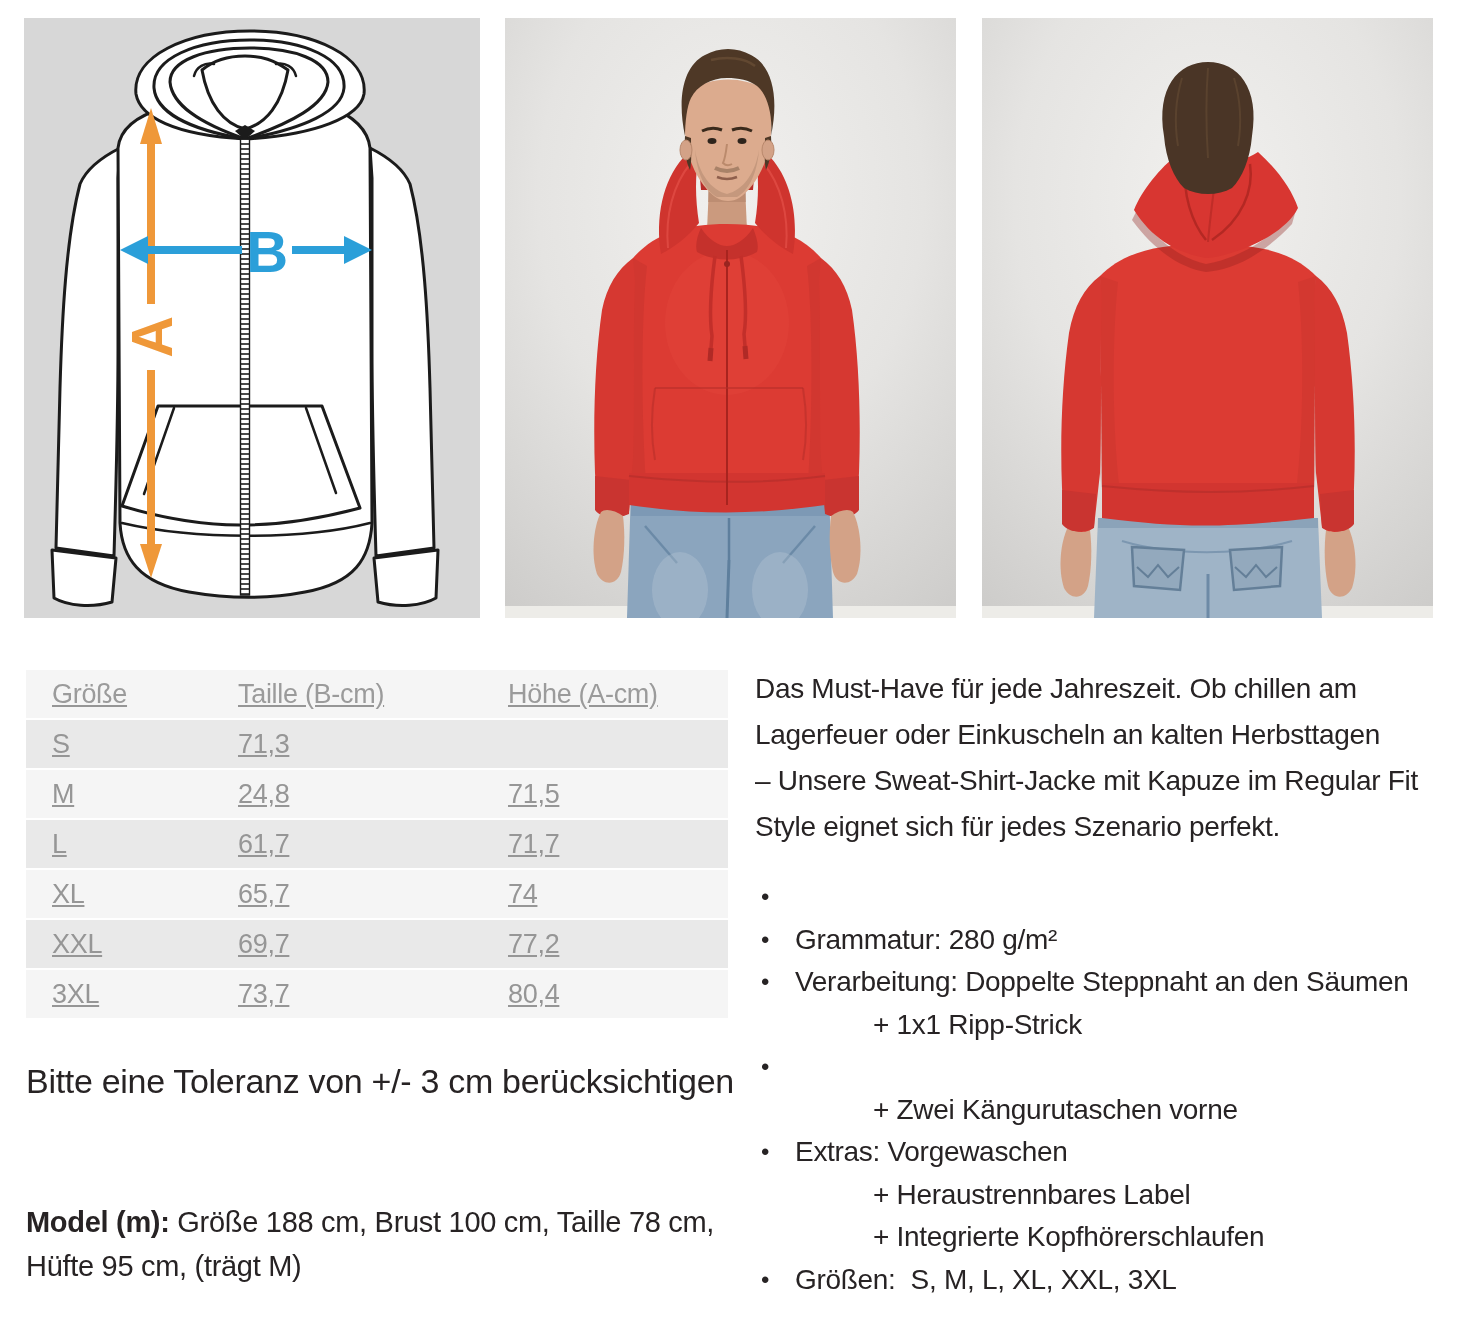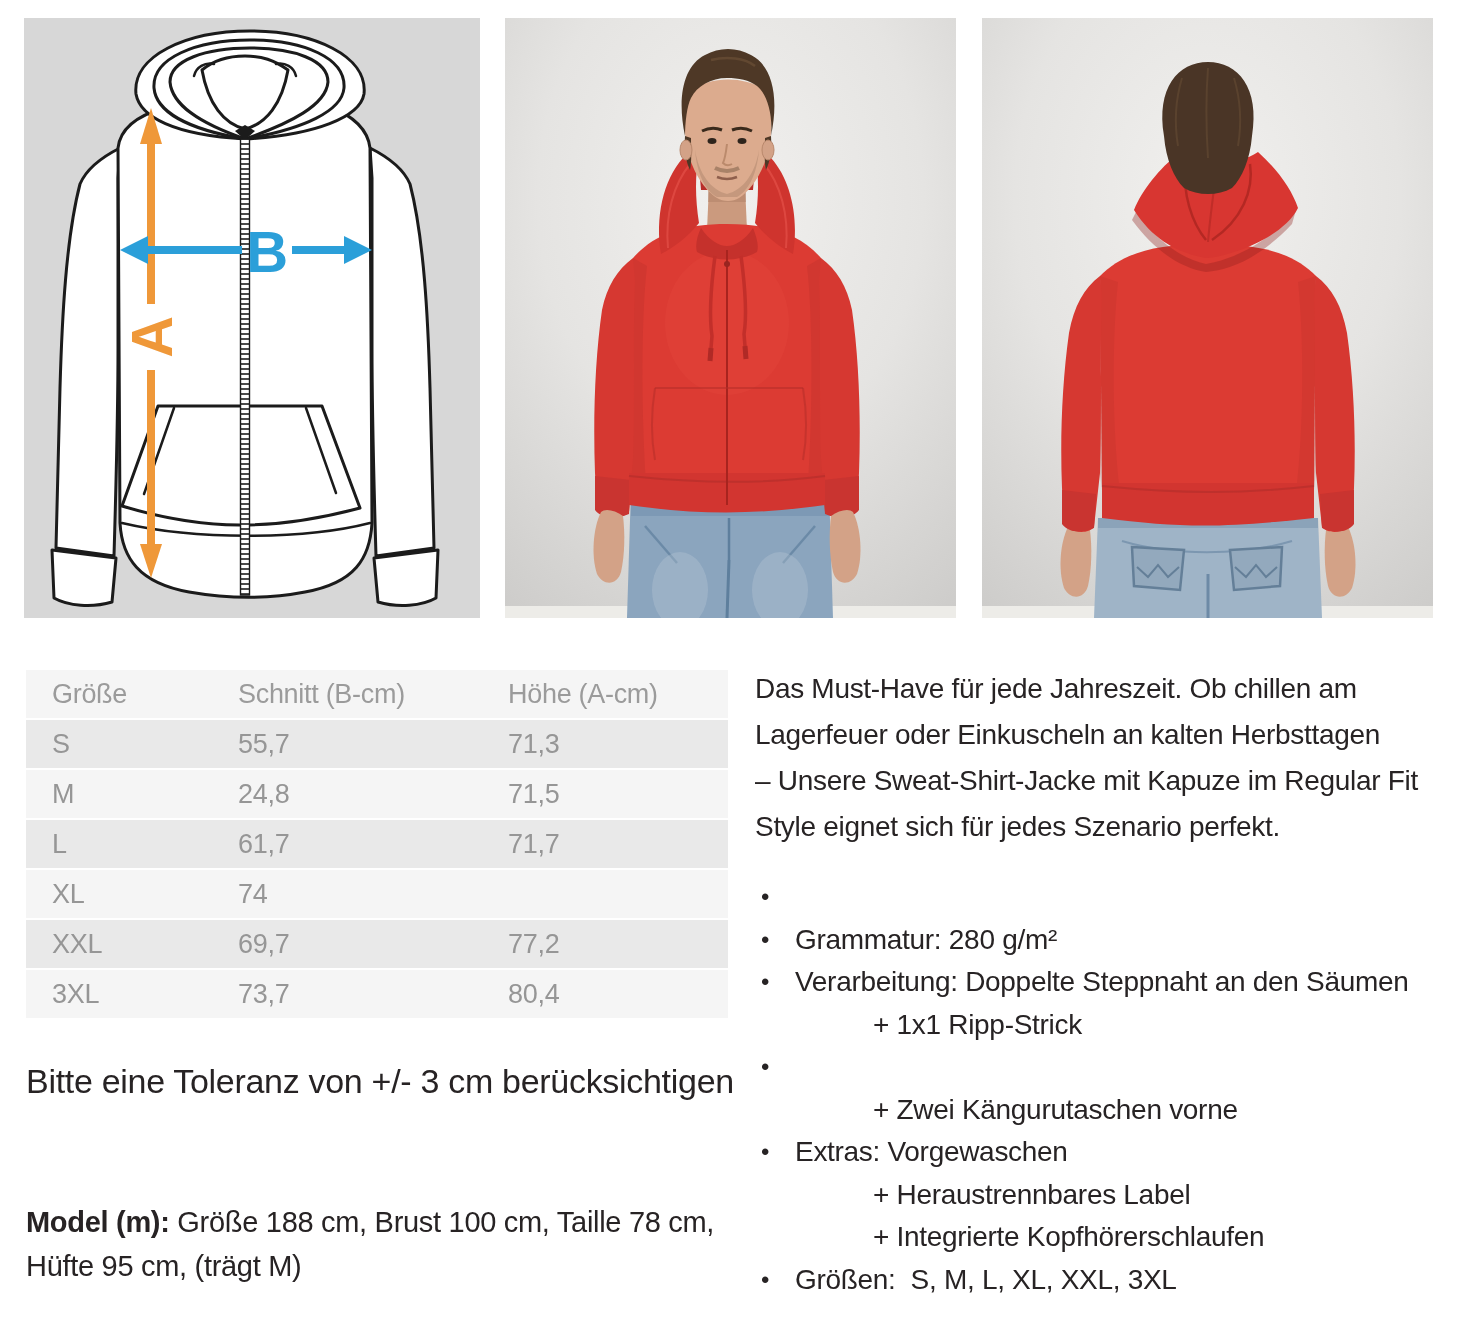--- a/index.html
+++ b/index.html
@@ -8,21 +8,21 @@
     background:#ffffff;font-family:"Liberation Sans",sans-serif;
     letter-spacing:-0.3px;
   }
   .panel{position:absolute;top:18px;height:600px;}
   #panel-diagram{left:24px;width:456px;}
   #panel-front{left:505px;width:451px;}
   #panel-back{left:982px;width:451px;}
   .panel svg{display:block;width:100%;height:100%;}
 
   
-  #size-table{position:absolute;left:26px;top:670px;width:702px;font-size:27px;color:#969696;}
+  #size-table{position:absolute;left:26px;top:670px;width:702px;font-size:27px;color:#969696;text-decoration:underline;}
   .trow{display:flex;align-items:center;height:48px;margin-bottom:2px;}
   .trow.head{background:#f5f5f5;color:#9b9b9b;}
   .trow.dark{background:#e9e9e9;}
   .trow.light{background:#f5f5f5;}
   .tcell{white-space:nowrap;}
   .tcell.c0{width:186px;padding-left:26px;}
   .tcell.c1{width:270px;}
   .tcell.c2{flex:1;}
 
   #tolerance-note{position:absolute;left:26px;top:1062px;font-size:34px;color:#272324;white-space:nowrap;}
@@ -232,41 +232,41 @@
       <path d="M 200,60 C 194,80 192,104 196,128" stroke="#6a4f36" stroke-width="2" opacity="0.5" fill="none"></path>
       <path d="M 226,50 C 224,76 224,110 226,140" stroke="#6a4f36" stroke-width="2" opacity="0.5" fill="none"></path>
       <path d="M 252,60 C 258,80 260,104 256,128" stroke="#6a4f36" stroke-width="2" opacity="0.5" fill="none"></path>
     </g>
   </svg>
 </div>
 
 <div id="size-table">
   <div class="trow head">
     <div class="tcell c0">Größe</div>
-    <div class="tcell c1">Schnitt (B-cm)</div>
+    <div class="tcell c1">Taille (B-cm)</div>
     <div class="tcell c2">Höhe (A-cm)</div>
   </div>
   <div>
       <div class="trow dark">
         <div class="tcell c0">S</div>
-        <div class="tcell c1">55,7</div>
         <div class="tcell c2">71,3</div>
       </div>
       <div class="trow light">
         <div class="tcell c0">M</div>
         <div class="tcell c1">24,8</div>
         <div class="tcell c2">71,5</div>
       </div>
       <div class="trow dark">
         <div class="tcell c0">L</div>
         <div class="tcell c1">61,7</div>
         <div class="tcell c2">71,7</div>
       </div>
       <div class="trow light">
         <div class="tcell c0">XL</div>
+        <div class="tcell c1">65,7</div>
         <div class="tcell c2">74</div>
       </div>
       <div class="trow dark">
         <div class="tcell c0">XXL</div>
         <div class="tcell c1">69,7</div>
         <div class="tcell c2">77,2</div>
       </div>
       <div class="trow light">
         <div class="tcell c0">3XL</div>
         <div class="tcell c1">73,7</div>

